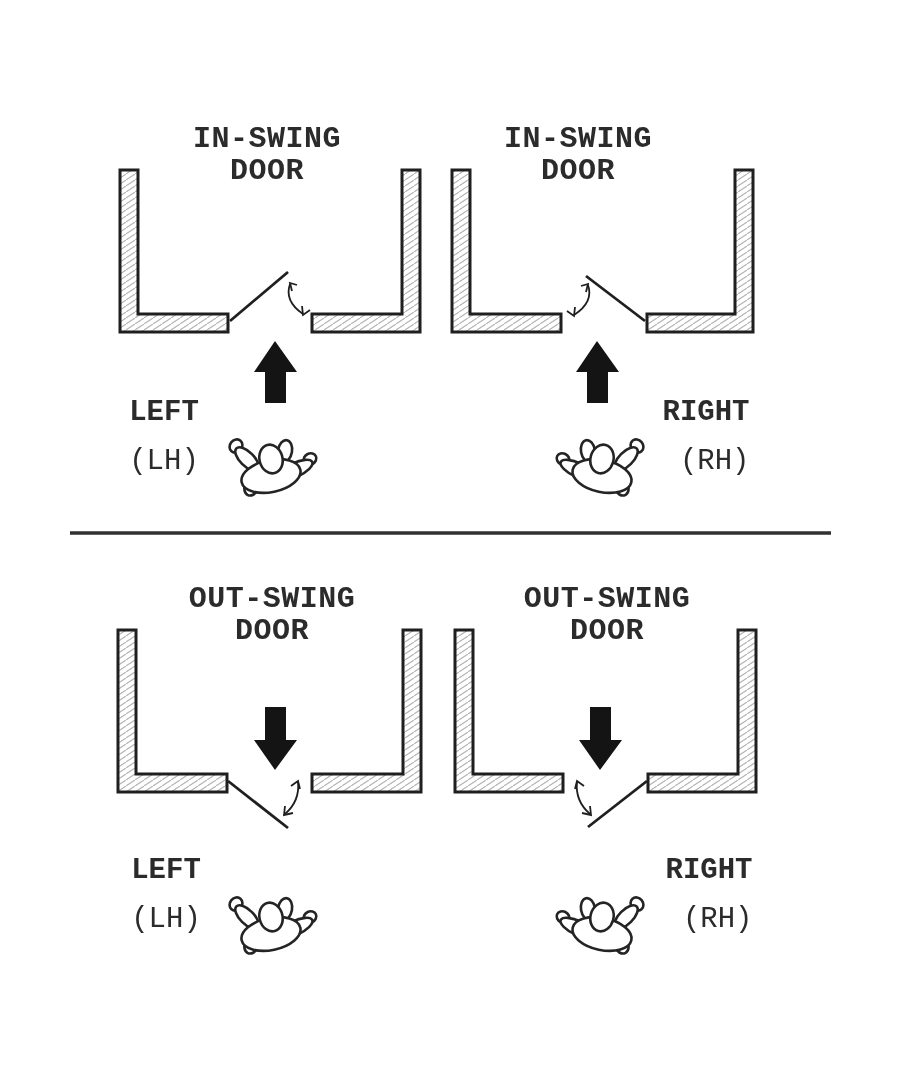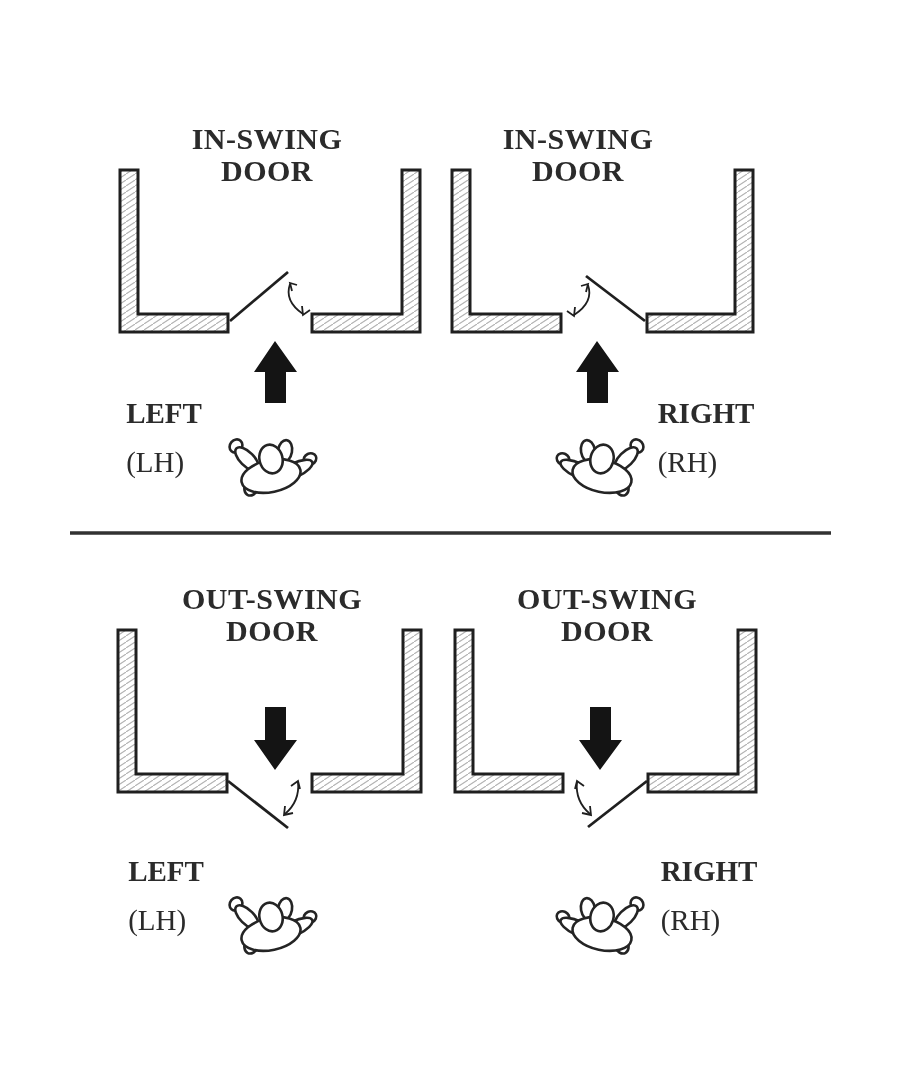--- a/index.html
+++ b/index.html
@@ -10,21 +10,21 @@
     --bg: #ffffff;
   }
   * { margin: 0; padding: 0; box-sizing: border-box; }
   html, body { background: var(--bg); }
   .canvas {
     position: relative;
     width: 901px;
     height: 1085px;
     background: var(--bg);
     overflow: hidden;
-    font-family: Liberation Serif, serif;
+    font-family: Liberation Mono, monospace;
   }
   .art { position: absolute; left: 0; top: 0; }
 
   .wall { fill: url(#hatch); stroke: var(--wall); stroke-width: 3; }
   .door { stroke: var(--wall); stroke-width: 2.8; fill: none; stroke-linecap: butt; }
   .arc  { stroke: var(--wall); stroke-width: 1.8; fill: none; }
   .arc-head { stroke: var(--wall); stroke-width: 1.8; fill: none; stroke-linejoin: miter; }
   .dir-arrow { fill: var(--arrow); }
   .divider { stroke: #313131; stroke-width: 3.5; }
   #hatch path { stroke: var(--hatch); stroke-width: 1.1; }
@@ -39,21 +39,21 @@
     font-size: 30px;
     line-height: 32px;
     letter-spacing: 0.5px;
     white-space: nowrap;
   }
   .title span { display: block; }
 
   .hand-label {
     position: absolute;
     transform: translateX(-50%);
-    text-align: left;
+    text-align: right;
     color: var(--ink);
     white-space: nowrap;
   }
   .hand-label .word {
     display: block;
     font-weight: 700;
     font-size: 29px;
     line-height: 30px;
   }
   .hand-label .abbr {

